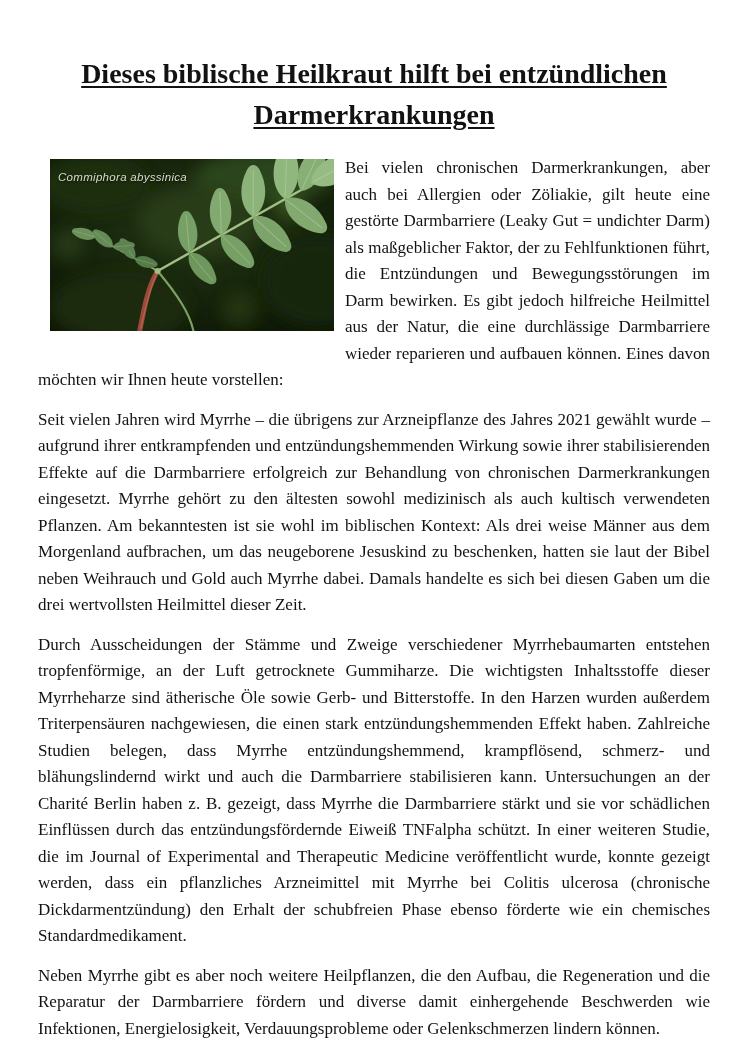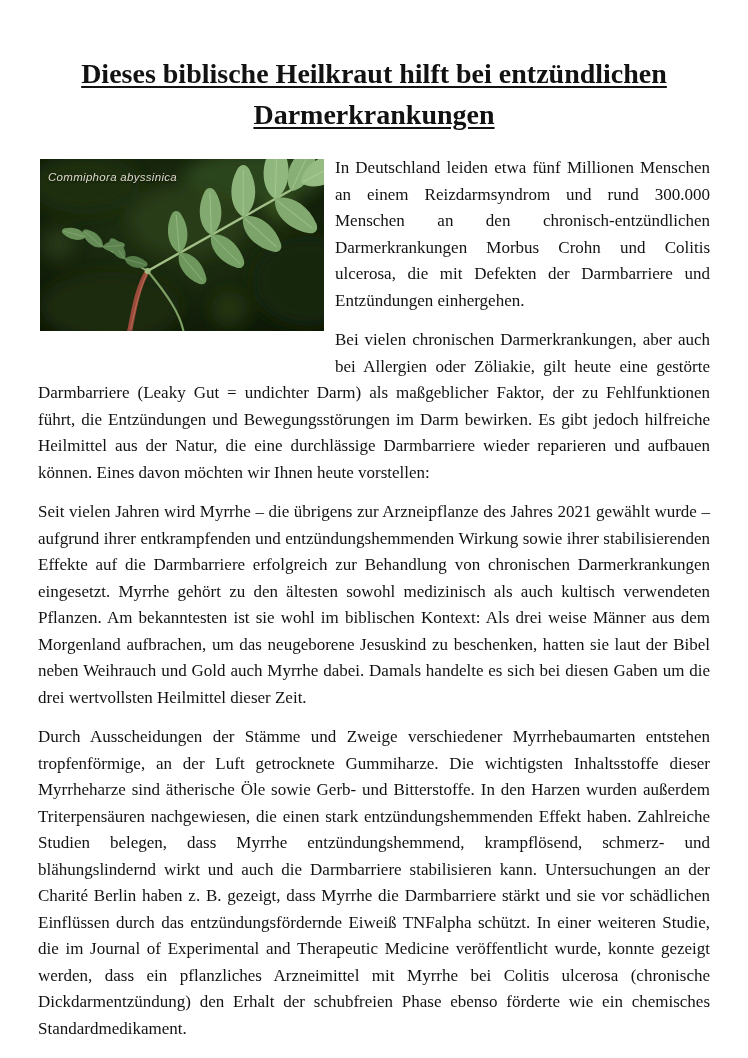--- a/index.html
+++ b/index.html
@@ -39,21 +39,21 @@
   .content p {
     margin: 0 0 13px 0;
   }
   .content p.outlook {
     margin-bottom: 0;
   }
   figure.photo {
     float: left;
     width: 284px;
     height: 172px;
-    margin: 4px 11px 24px 2px;
+    margin: 4px 11px 24px 12px;
     padding: 0;
     position: relative;
     overflow: hidden;
     background: #0d1706;
   }
   figure.photo svg {
     display: block;
     width: 100%;
     height: 100%;
   }
@@ -126,21 +126,20 @@
         <use href="#leaf" transform="translate(204,58) rotate(42) scale(1.0)" fill="#7ba36a"></use>
         <use href="#leaf" transform="translate(236,40) rotate(-88) scale(1.1)" fill="#90b77e"></use>
         <use href="#leaf" transform="translate(236,40) rotate(38) scale(1.05)" fill="#82aa70"></use>
         <use href="#leaf" transform="translate(252,32) rotate(-65) scale(1.0)" fill="#88b076"></use>
         <use href="#leaf" transform="translate(262,24) rotate(-28) scale(1.15)" fill="#96bc83"></use>
         <circle cx="108" cy="112" r="3" fill="#9fbe85"></circle>
       </svg>
       <figcaption>Commiphora abyssinica</figcaption>
     </figure>
 
-    <p>In Deutschland leiden etwa fünf Millionen Menschen an einem Reizdarmsyndrom und rund 300.000 Menschen an den chronisch-entzündlichen Darmerkrankungen Morbus Crohn und Colitis ulcerosa, die mit Defekten der Darmbarriere und Entzündungen einhergehen.</p>
     <p>Bei vielen chronischen Darmerkrankungen, aber auch bei Allergien oder Zöliakie, gilt heute eine gestörte Darmbarriere (Leaky Gut = undichter Darm) als maßgeblicher Faktor, der zu Fehlfunktionen führt, die Entzündungen und Bewegungsstörungen im Darm bewirken. Es gibt jedoch hilfreiche Heilmittel aus der Natur, die eine durchlässige Darmbarriere wieder reparieren und aufbauen können. Eines davon möchten wir Ihnen heute vorstellen:</p>
     <p>Seit vielen Jahren wird Myrrhe – die übrigens zur Arzneipflanze des Jahres 2021 gewählt wurde – aufgrund ihrer entkrampfenden und entzündungshemmenden Wirkung sowie ihrer stabilisierenden Effekte auf die Darmbarriere erfolgreich zur Behandlung von chronischen Darmerkrankungen eingesetzt. Myrrhe gehört zu den ältesten sowohl medizinisch als auch kultisch verwendeten Pflanzen. Am bekanntesten ist sie wohl im biblischen Kontext: Als drei weise Männer aus dem Morgenland aufbrachen, um das neugeborene Jesuskind zu beschenken, hatten sie laut der Bibel neben Weihrauch und Gold auch Myrrhe dabei. Damals handelte es sich bei diesen Gaben um die drei wertvollsten Heilmittel dieser Zeit.</p>
     <p>Durch Ausscheidungen der Stämme und Zweige verschiedener Myrrhebaumarten entstehen tropfenförmige, an der Luft getrocknete Gummiharze. Die wichtigsten Inhaltsstoffe dieser Myrrheharze sind ätherische Öle sowie Gerb- und Bitterstoffe. In den Harzen wurden außerdem Triterpensäuren nachgewiesen, die einen stark entzündungshemmenden Effekt haben. Zahlreiche Studien belegen, dass Myrrhe entzündungshemmend, krampflösend, schmerz- und blähungslindernd wirkt und auch die Darmbarriere stabilisieren kann. Untersuchungen an der Charité Berlin haben z. B. gezeigt, dass Myrrhe die Darmbarriere stärkt und sie vor schädlichen Einflüssen durch das entzündungsfördernde Eiweiß TNFalpha schützt. In einer weiteren Studie, die im Journal of Experimental and Therapeutic Medicine veröffentlicht wurde, konnte gezeigt werden, dass ein pflanzliches Arzneimittel mit Myrrhe bei Colitis ulcerosa (chronische Dickdarmentzündung) den Erhalt der schubfreien Phase ebenso förderte wie ein chemisches Standardmedikament.</p>
     <p class="outlook">Neben Myrrhe gibt es aber noch weitere Heilpflanzen, die den Aufbau, die Regeneration und die Reparatur der Darmbarriere fördern und diverse damit einhergehende Beschwerden wie Infektionen, Energielosigkeit, Verdauungsprobleme oder Gelenkschmerzen lindern können.</p>
 
   </div>
 
 </div>
 
 </body></html>

